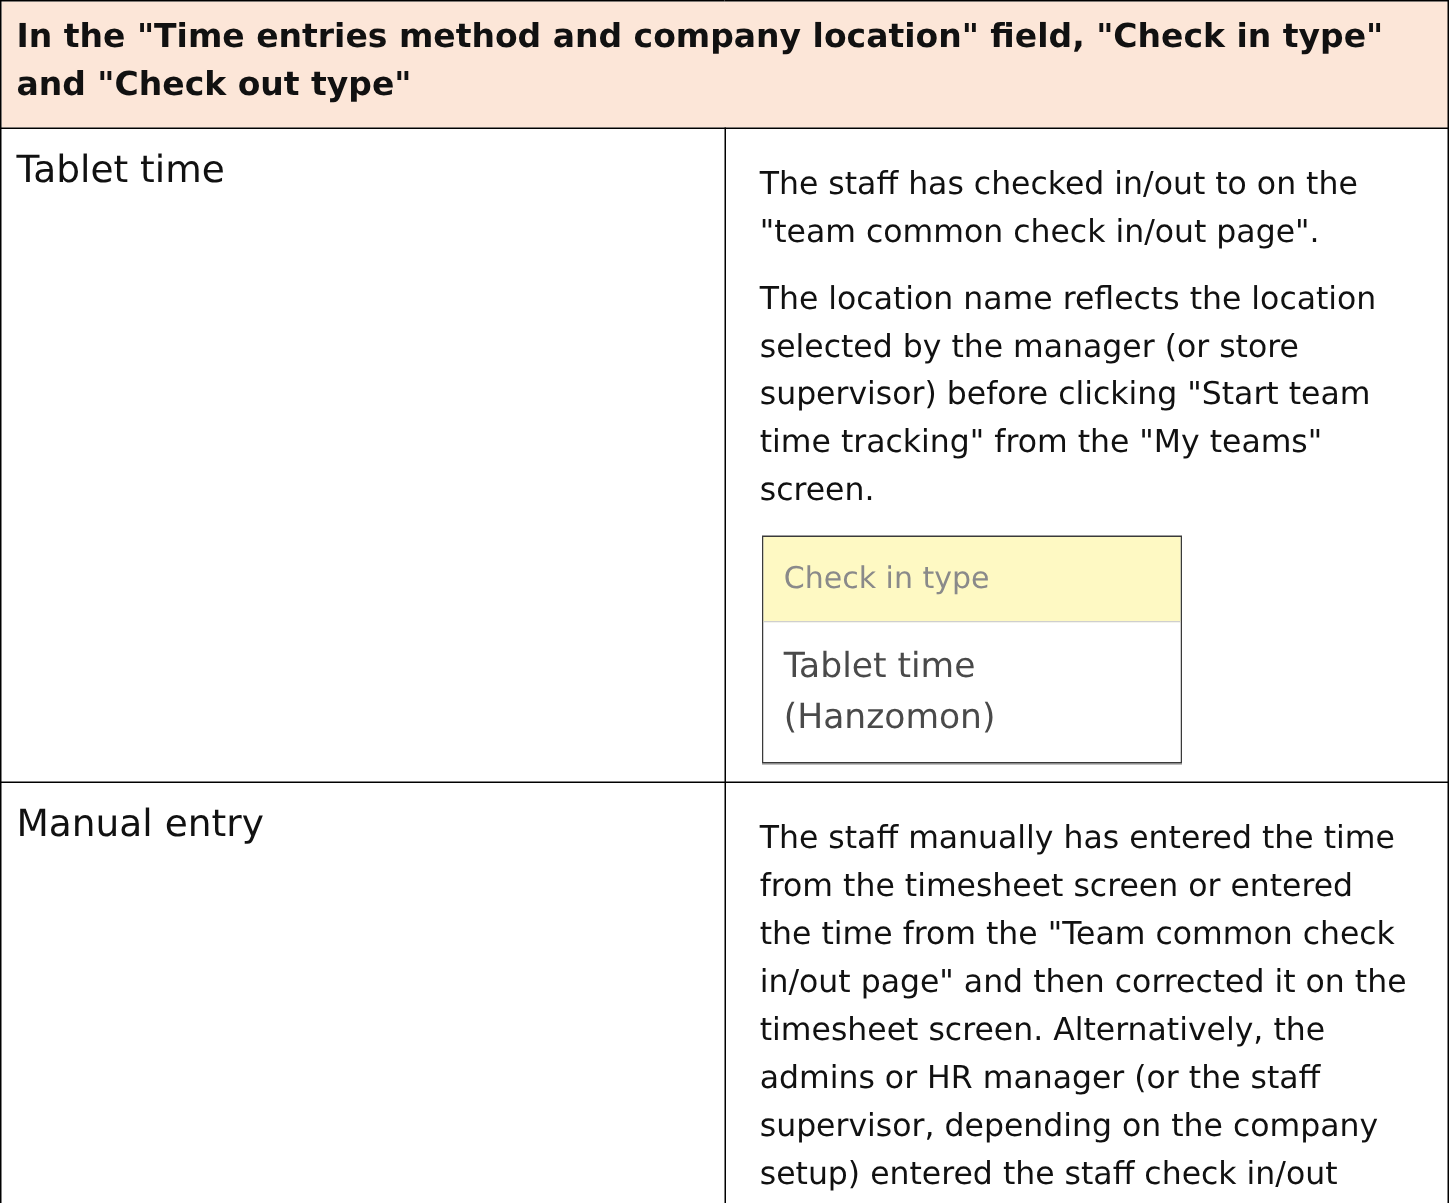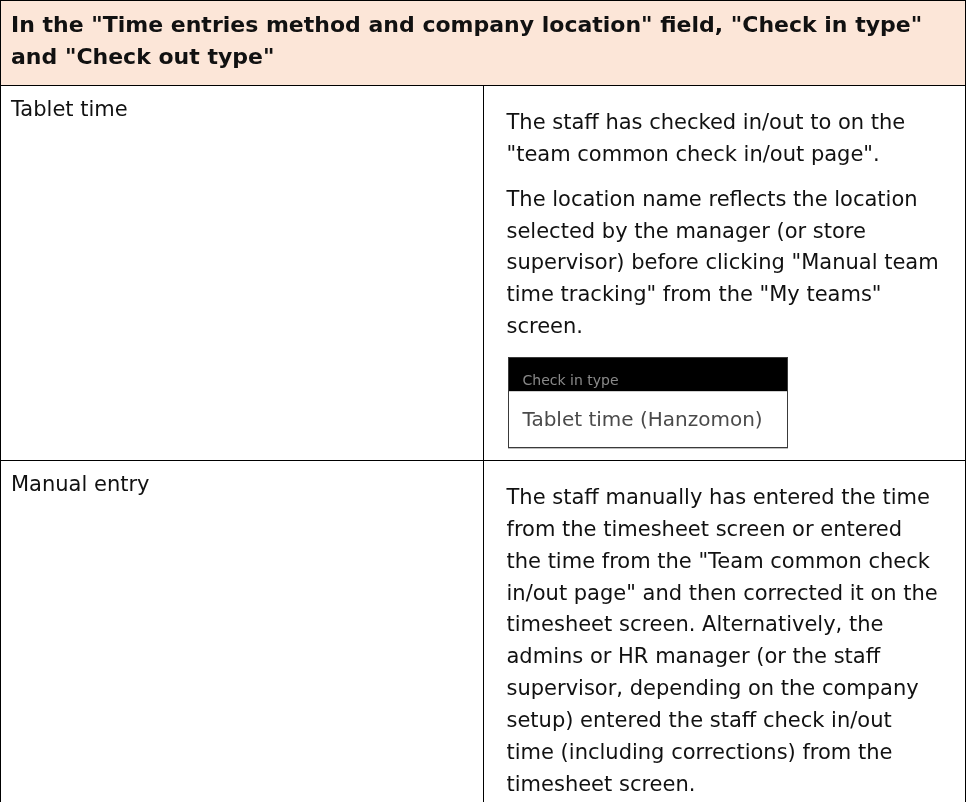--- a/index.html
+++ b/index.html
@@ -28,21 +28,21 @@
   }
   .header-cell {
     background: #fce6d8;
     font-weight: bold;
     font-size: 22px;
     line-height: 1.45;
     padding: 10px 14px 12px 14px;
   }
   .label-cell {
     width: 175px;
-    font-size: 21px;
+    font-size: 25px;
     line-height: 1.5;
     padding-top: 11px;
     padding-left: 12px;
     white-space: nowrap;
   }
   .body-cell {
     font-size: 21px;
     line-height: 1.52;
     padding-top: 11px;
     padding-left: 13px;
@@ -53,28 +53,28 @@
   }
   .widget {
     border: 1px solid #3a3a3a;
     width: 278px;
     margin-top: 14px;
     margin-left: 14px;
     background: #ffffff;
     box-shadow: 0 1px 0 rgba(0,0,0,0.25);
   }
   .widget-label {
-    font-size: 14px;
+    font-size: 20px;
     color: #8a8a8a;
-    padding: 12px 14px 0 14px;
+    padding: 12px 14px 13px 14px;
     border-bottom: 1px solid #cfcfcf;
-    background: #000000;
+    background: #fef9c3;
   }
   .widget-value {
-    font-size: 20px;
+    font-size: 23px;
     color: #4a4a4a;
     padding: 12px 14px 12px 14px;
     background: #ffffff;
   }
   .widget-2 {
     width: 276px;
     margin-left: 16px;
     border: 1px solid #2b2b2b;
   }
 </style>
@@ -83,21 +83,21 @@
 
 <table class="doc-table">
   <tbody>
       <tr>
     <td class="header-cell" colspan="2">In the "Time entries method and company location" field, "Check in type" and "Check out type"</td>
   </tr>
   <tr>
     <td class="label-cell">Tablet time</td>
     <td class="body-cell">
       <p>The staff has checked in/out to on the "team common check in/out page".</p>
-      <p>The location name reflects the location selected by the manager (or store supervisor) before clicking "Manual team time tracking" from the "My teams" screen.</p>
+      <p>The location name reflects the location selected by the manager (or store supervisor) before clicking "Start team time tracking" from the "My teams" screen.</p>
       <div class="widget">
         <div class="widget-label">Check in type</div>
         <div class="widget-value">Tablet time (Hanzomon)</div>
       </div>
     </td>
   </tr>
   <tr>
     <td class="label-cell">Manual entry</td>
     <td class="body-cell">
       <p>The staff manually has entered the time from the timesheet screen or entered the time from the "Team common check in/out page" and then corrected it on the timesheet screen. Alternatively, the admins or HR manager (or the staff supervisor, depending on the company setup) entered the staff check in/out time (including corrections) from the timesheet screen.</p>

